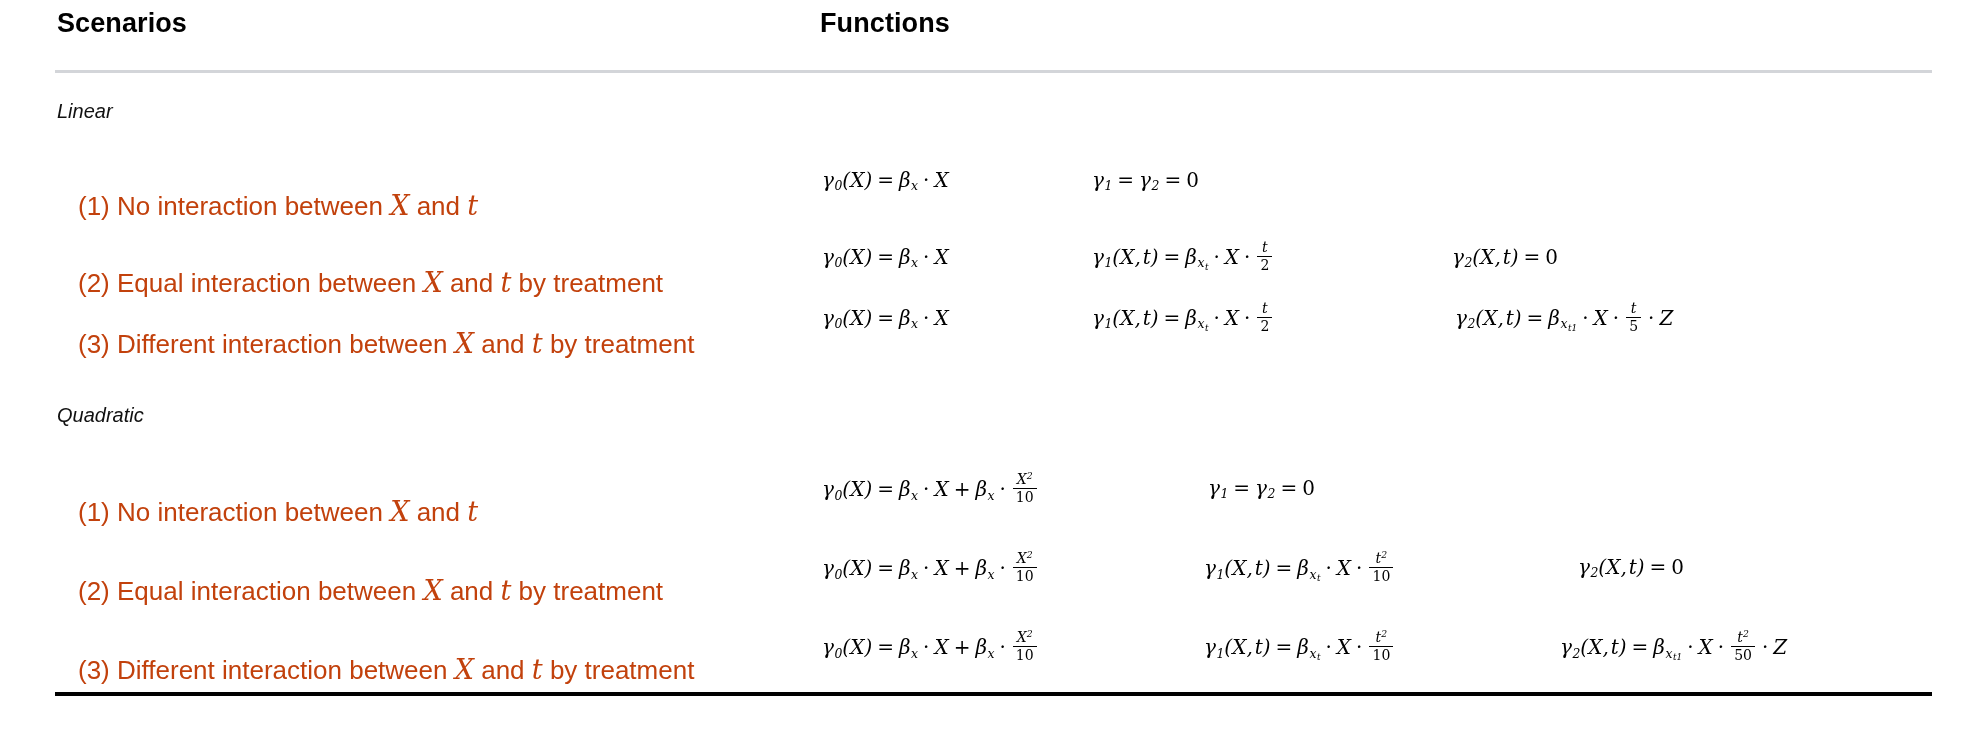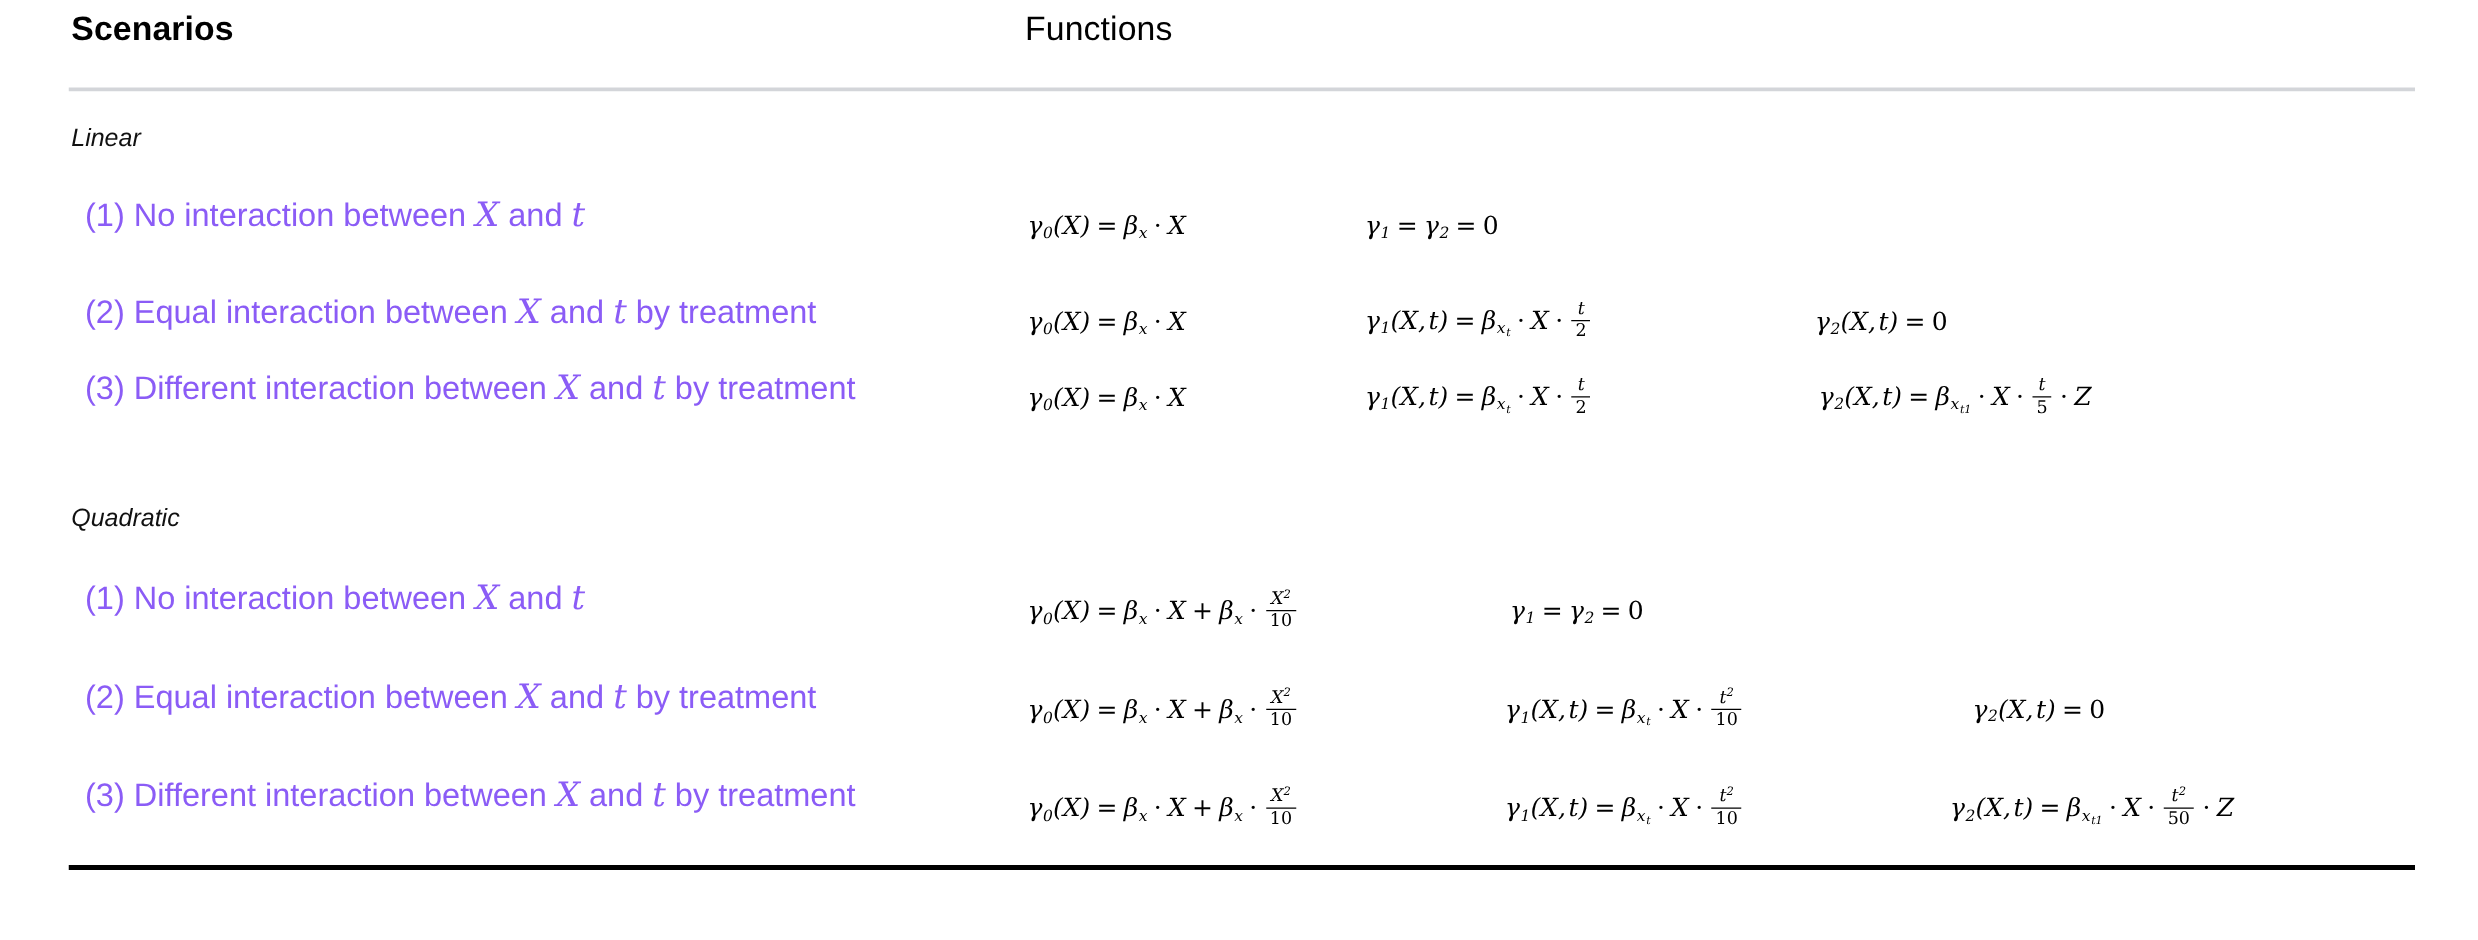--- a/index.html
+++ b/index.html
@@ -38,21 +38,21 @@
     font-size: 27px;
     font-weight: bold;
     letter-spacing: 0.1px;
     color: #000000;
   }
   .head-func {
     position: absolute;
     left: 820px;
     top: 0;
     font-size: 27px;
-    font-weight: normal;
+    font-weight: bold;
     letter-spacing: 0.1px;
     color: #000000;
   }
 
   .rule-top {
     position: absolute;
     left: 55px;
     top: 70px;
     width: 1877px;
     height: 3px;
@@ -75,25 +75,26 @@
     font-size: 20px;
     color: #111111;
     white-space: nowrap;
   }
   .group-linear    { top: 100px; }
   .group-quadratic { top: 404px; }
 
   
   .scen-label {
     position: absolute;
-    left: 68px;
+    left: 78px;
     font-size: 26px;
-    color: #8b5cf6;
+    color: #c2410c;
     white-space: nowrap;
     line-height: 1.1;
+    margin-top: 33px;
   }
 
   
   .m {
     font-family: "DejaVu Serif", "Liberation Serif", serif;
     font-style: italic;
     font-size: 27px;
   }
   .mu {                 
     font-family: "DejaVu Serif", "Liberation Serif", serif;

